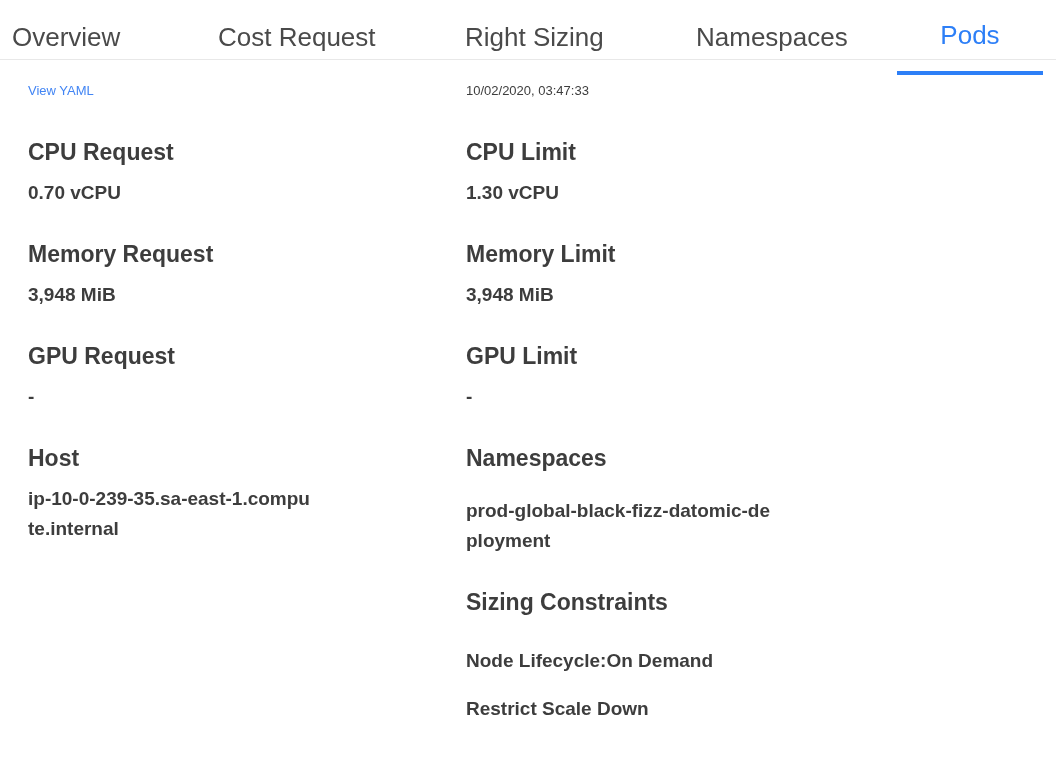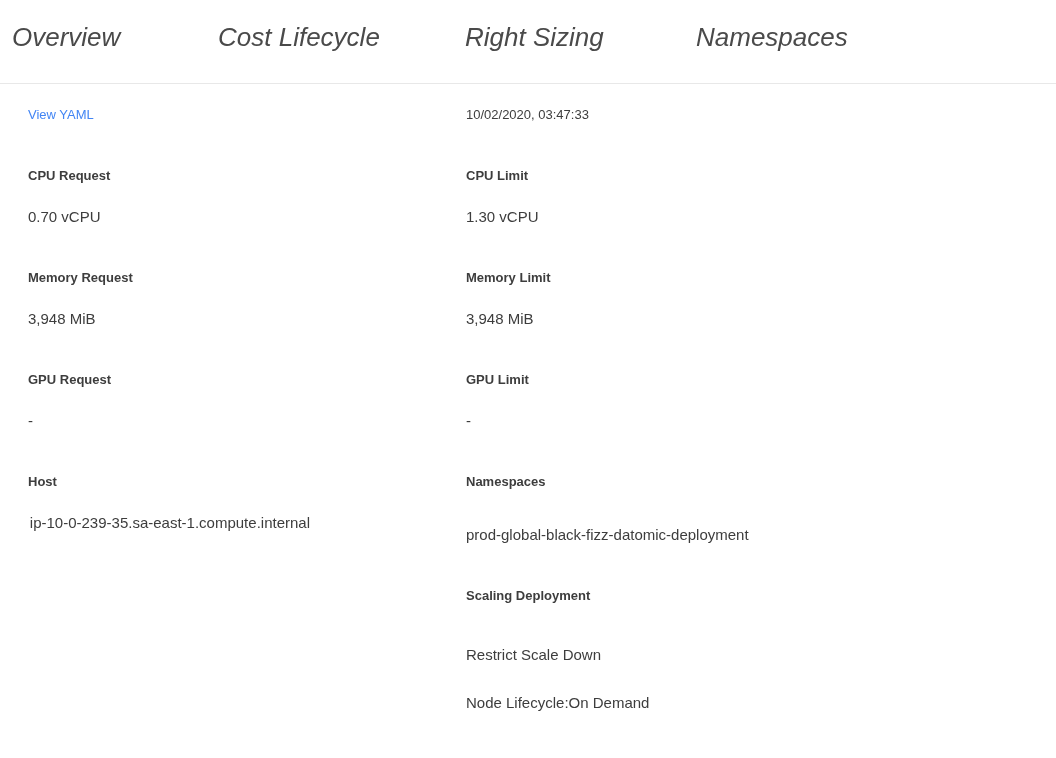--- a/index.html
+++ b/index.html
@@ -15,24 +15,23 @@
     width: 1056px;
     height: 758px;
     overflow: hidden;
     font-family: "Liberation Sans", sans-serif;
     color: var(--text);
     position: relative;
   }
   
   .tabs {
     position: relative;
-    height: 84px;
+    height: 60px;
     border-bottom: 1px solid var(--divider);
     background: #fff;
-    font-style: italic;
   }
   .tab {
     position: absolute;
     top: 0;
     height: 75px;
     display: flex;
     align-items: center;
     font-size: 26px;
     font-weight: 400;
     color: var(--tab-text);
@@ -53,45 +52,46 @@
   .col-left { width: 438px; flex: none; }
   .col-right { flex: 1; min-width: 0; }
   .row-first {
     font-size: 13px;
     line-height: 30px;
     margin-bottom: 32px;
   }
   .link { color: var(--link); cursor: pointer; }
   .field { margin-bottom: 32px; }
   .label {
-    font-size: 13px;
+    font-size: 23px;
     font-weight: 700;
     line-height: 28px;
     margin-bottom: 12px;
     color: var(--text);
   }
   .val {
-    font-size: 15px;
-    font-weight: 400;
+    font-size: 19px;
+    font-weight: 700;
     line-height: 30px;
     color: var(--text);
   }
-  .wrap-left  { max-width: 282px; word-break: break-all; text-align: right; }
+  .wrap-left  { max-width: 282px; word-break: break-all; }
   .wrap-right { max-width: 311px; word-break: break-all; margin-top: 24px; }
   .scaling .label { margin-bottom: 30px; }
   .sc-item { margin-bottom: 18px; }
 </style>
 </head>
 <body>
 
 <nav class="tabs">
   <div class="tab" style="left:12px">Overview</div>
-  <div class="tab" style="left:218px">Cost Lifecycle</div>
+  <div class="tab" style="left:218px">Cost Request</div>
   <div class="tab" style="left:465px">Right Sizing</div>
   <div class="tab" style="left:696px">Namespaces</div>
+  <div class="tab active" style="left:897px">Pods</div>
 </nav>
 
 <main class="content">
 
   <section class="col-left">
     <div class="row-first link">View YAML</div>
 
     <div class="field">
       <div class="label">CPU Request</div>
       <div class="val">0.70 vCPU</div>
@@ -130,19 +130,19 @@
       <div class="label">GPU Limit</div>
       <div class="val">-</div>
     </div>
 
     <div class="field">
       <div class="label">Namespaces</div>
       <div class="val link wrap-right">prod-global-black-fizz-datomic-deployment</div>
     </div>
 
     <div class="field scaling">
-      <div class="label">Scaling Deployment</div>
+      <div class="label">Sizing Constraints</div>
+      <div class="val sc-item">Node Lifecycle:On Demand</div>
       <div class="val sc-item">Restrict Scale Down</div>
-      <div class="val sc-item">Node Lifecycle:On Demand</div>
     </div>
   </section>
 
 </main>
 
 </body></html>

